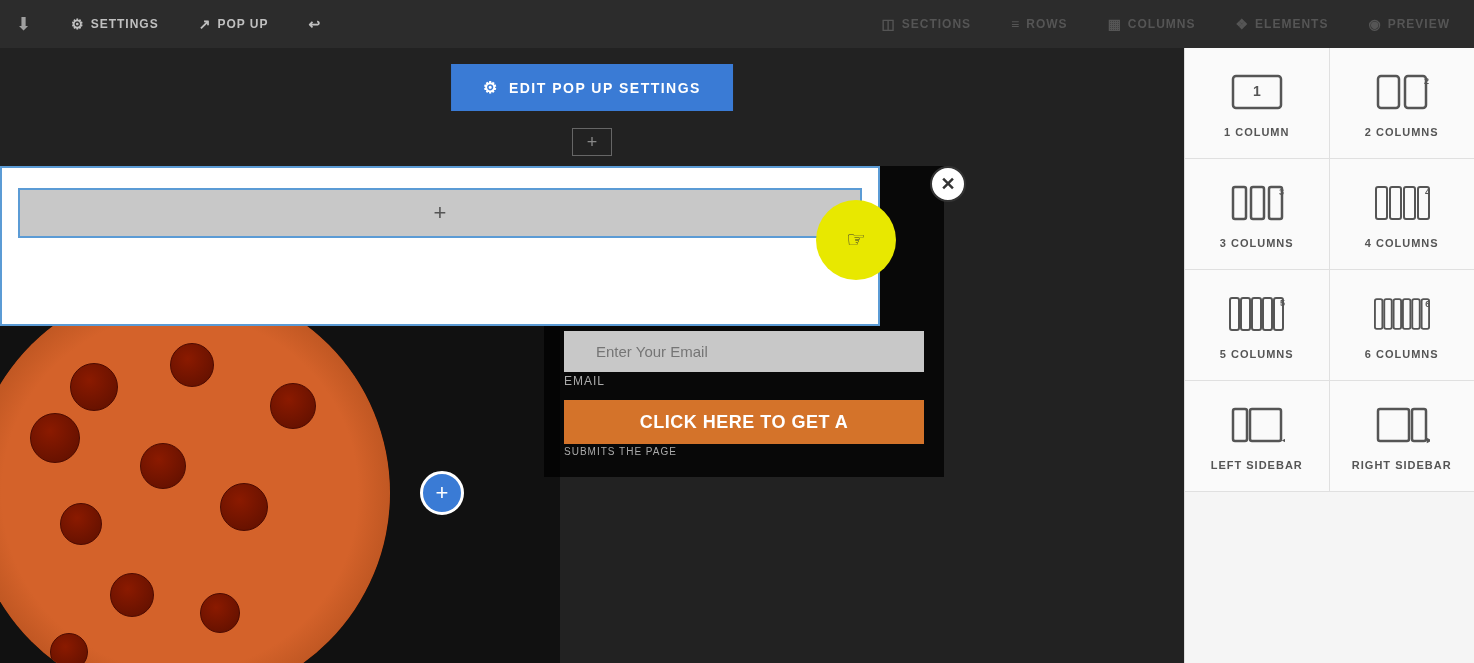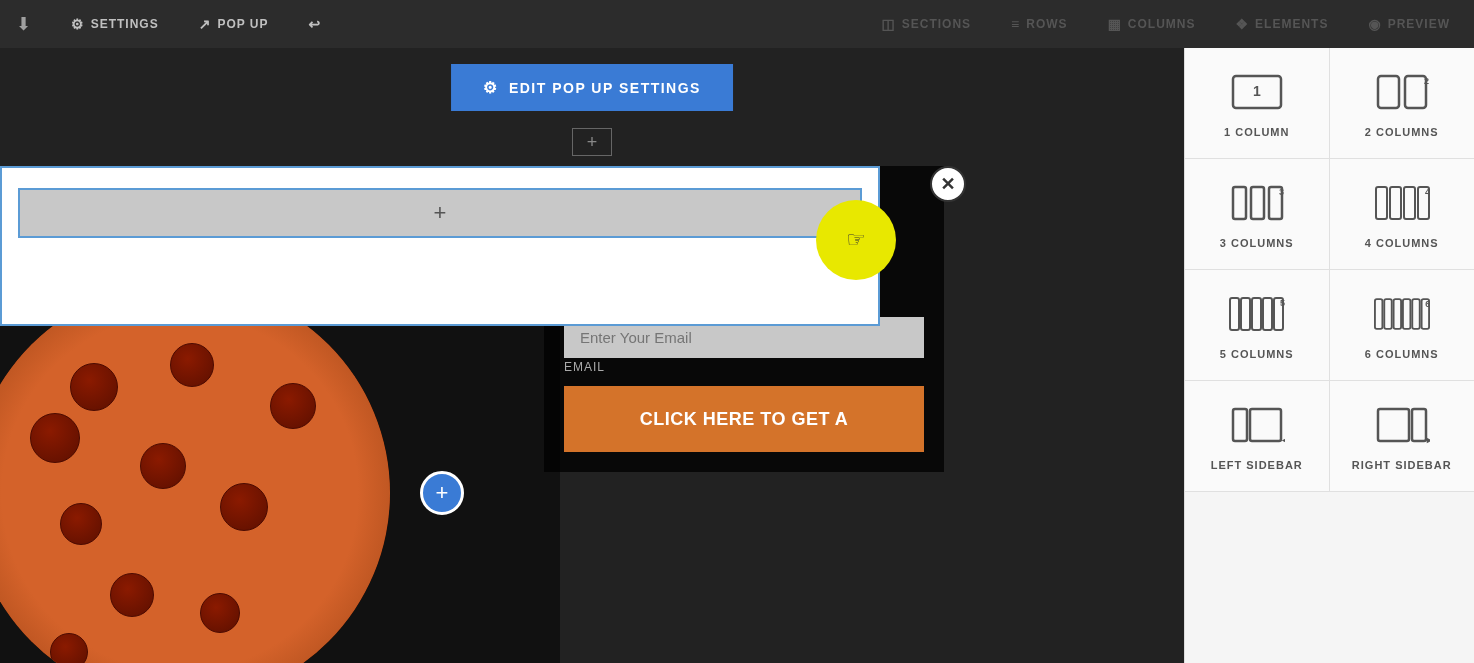--- a/index.html
+++ b/index.html
@@ -228,35 +228,35 @@
     .popup-subtext {
       color: #ccc;
       font-size: 14px;
       line-height: 1.5;
     }
     .popup-email-input {
       width: 100%;
       height: 41px;
       background: #c8c8c8;
       border: none;
-      padding: 0 16px;
+      padding: 0 32px;
       font-size: 15px;
       color: #888;
-      margin-top: 7px;
+      margin-top: 21px;
     }
     .email-label {
       font-size: 12px;
       color: #aaa;
       letter-spacing: 1px;
       text-transform: uppercase;
       margin-top: 2px;
     }
     .popup-cta-btn {
       width: 100%;
-      height: 66px;
+      height: 44px;
       background: #d4732a;
       border: none;
       color: white;
       font-size: 18px;
       font-weight: 700;
       cursor: pointer;
       margin-top: 12px;
       text-transform: uppercase;
       letter-spacing: 0.5px;
     }
@@ -421,20 +421,21 @@
     <div class="popup-right-content">
       <div class="popup-headline">
         nt Access To<br>Pizza EVER!
       </div>
       <div class="popup-subtext">
         how to get access to<br>this amazing new product right now!
       </div>
       <input class="popup-email-input" type="text" placeholder="Enter Your Email" style="">
       <div class="email-label">EMAIL</div>
       <button class="popup-cta-btn">Click Here To Get A</button>
+      <div class="submits-label">SUBMITS THE PAGE</div>
     </div>
 
     <div class="add-row-circle">
       <span>+</span>
     </div>
 
   </div>
 
   <div class="right-sidebar">
 

